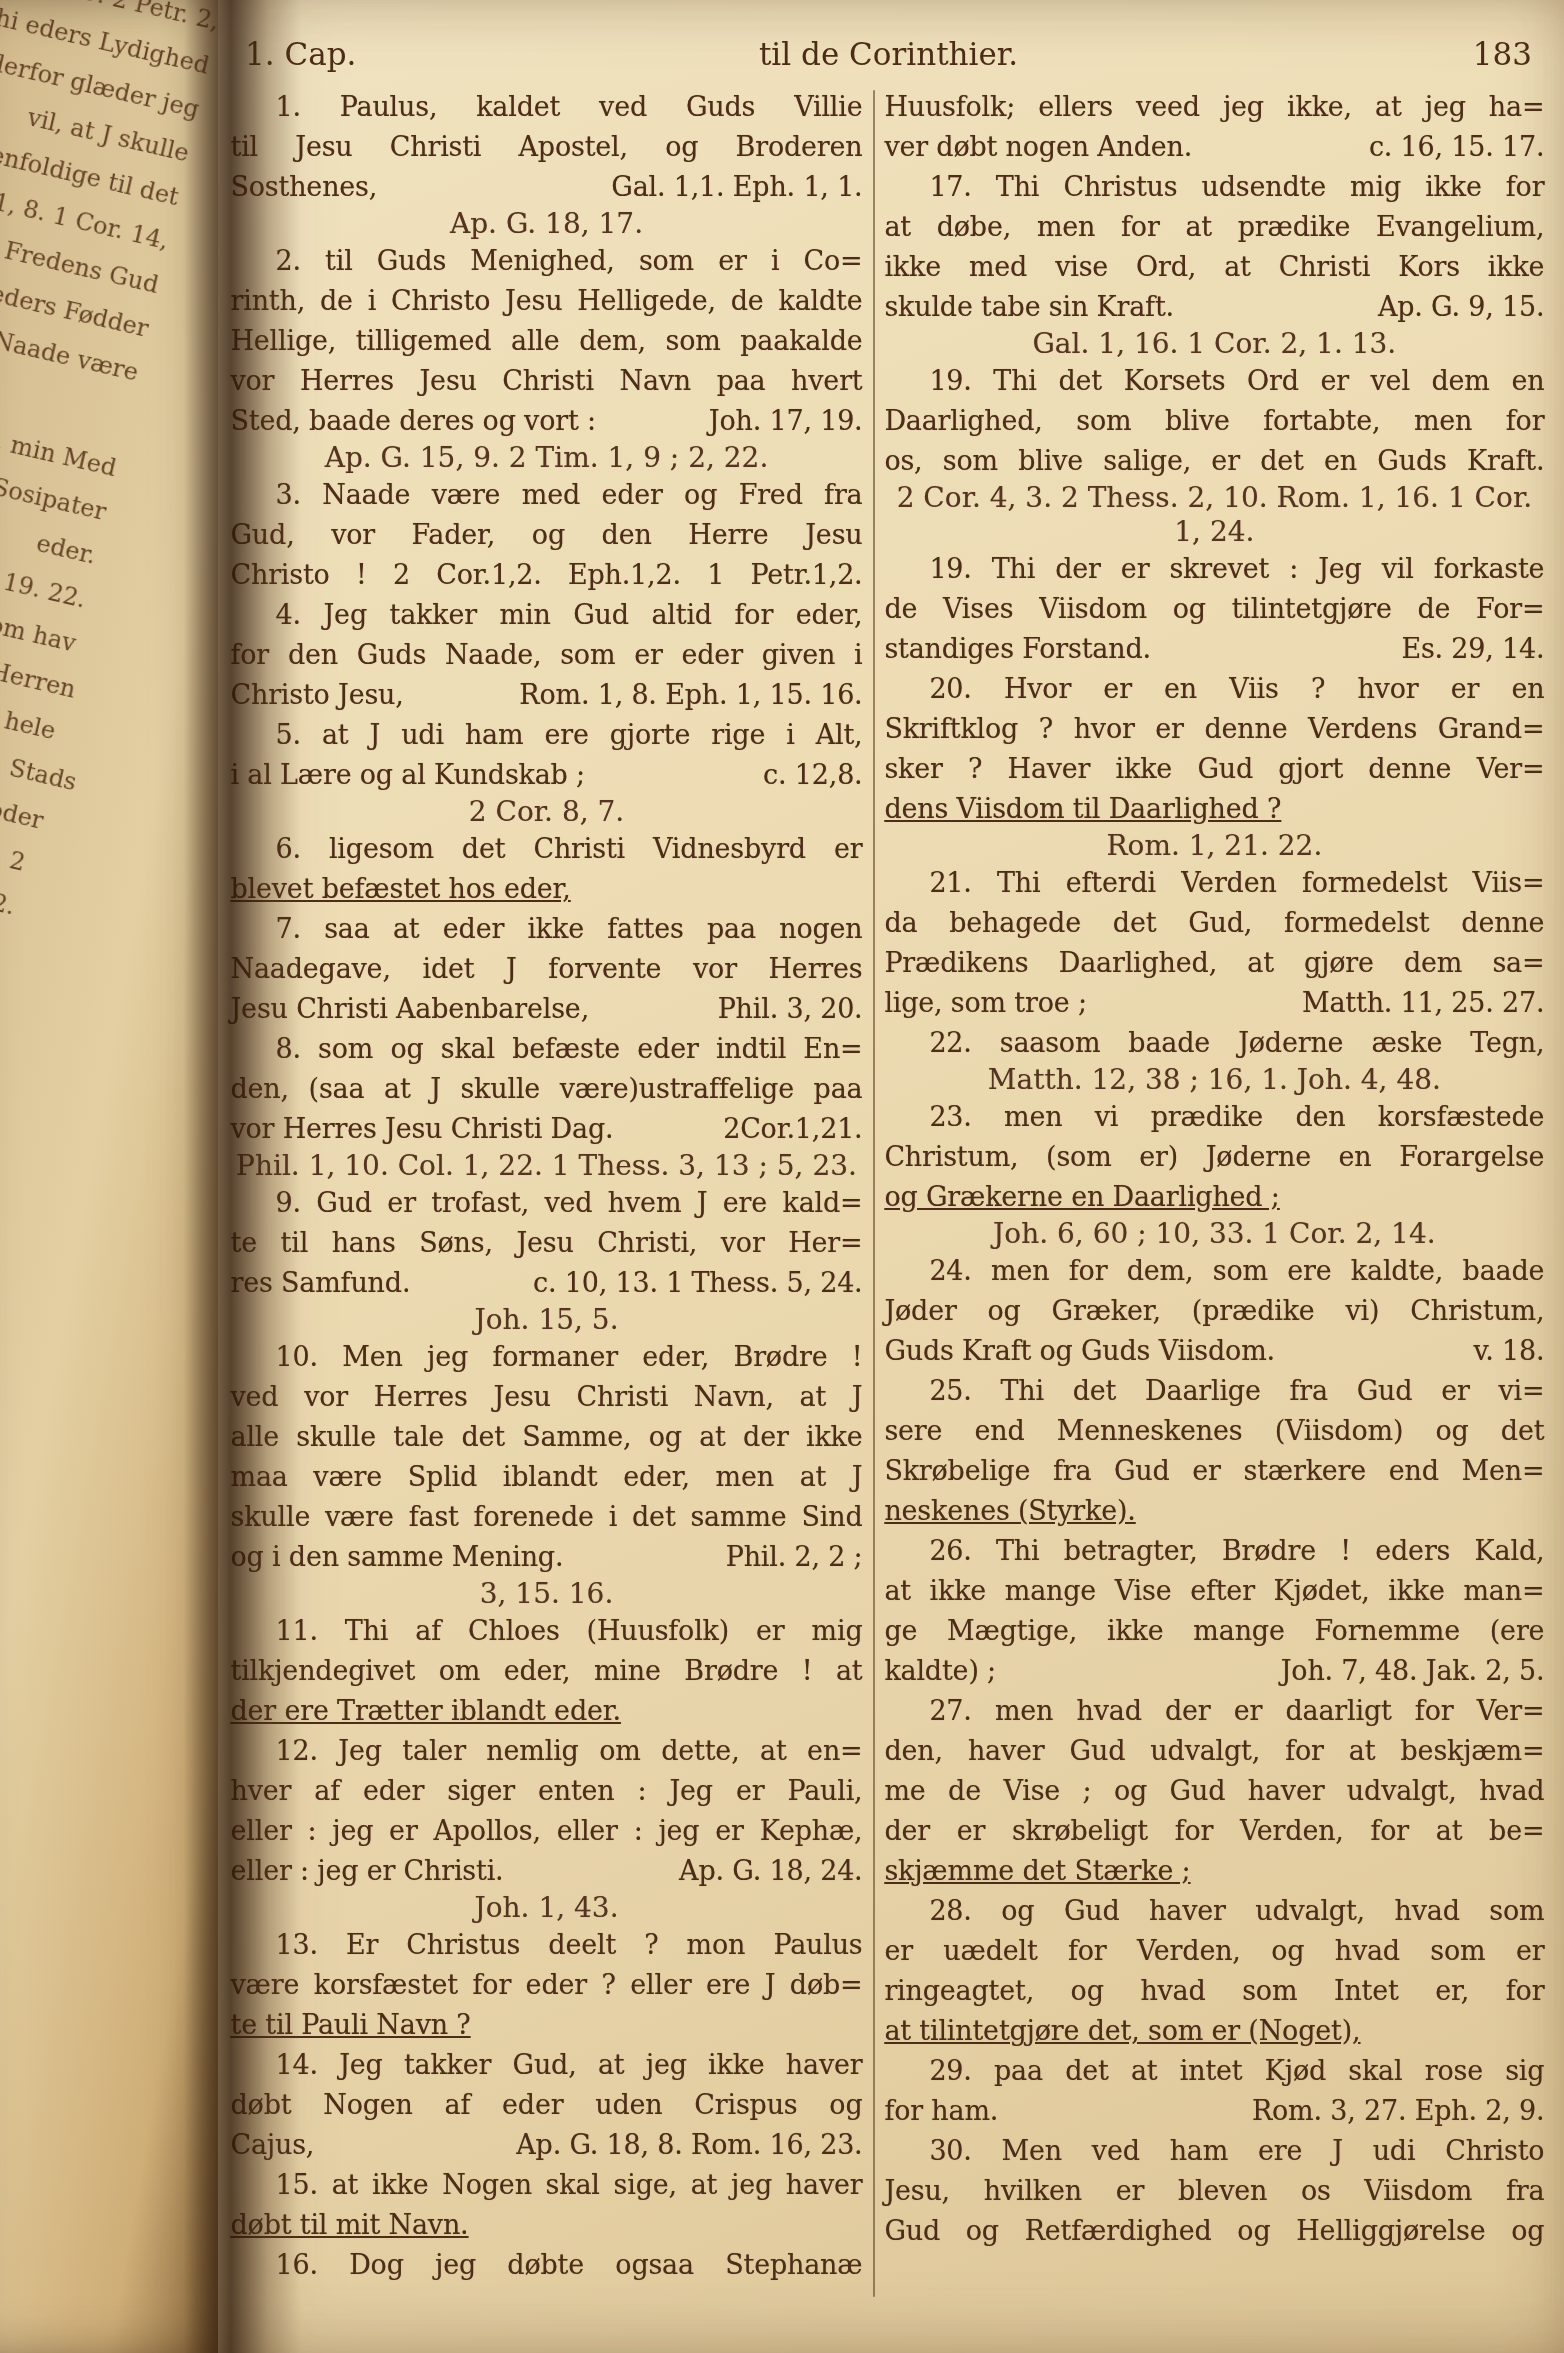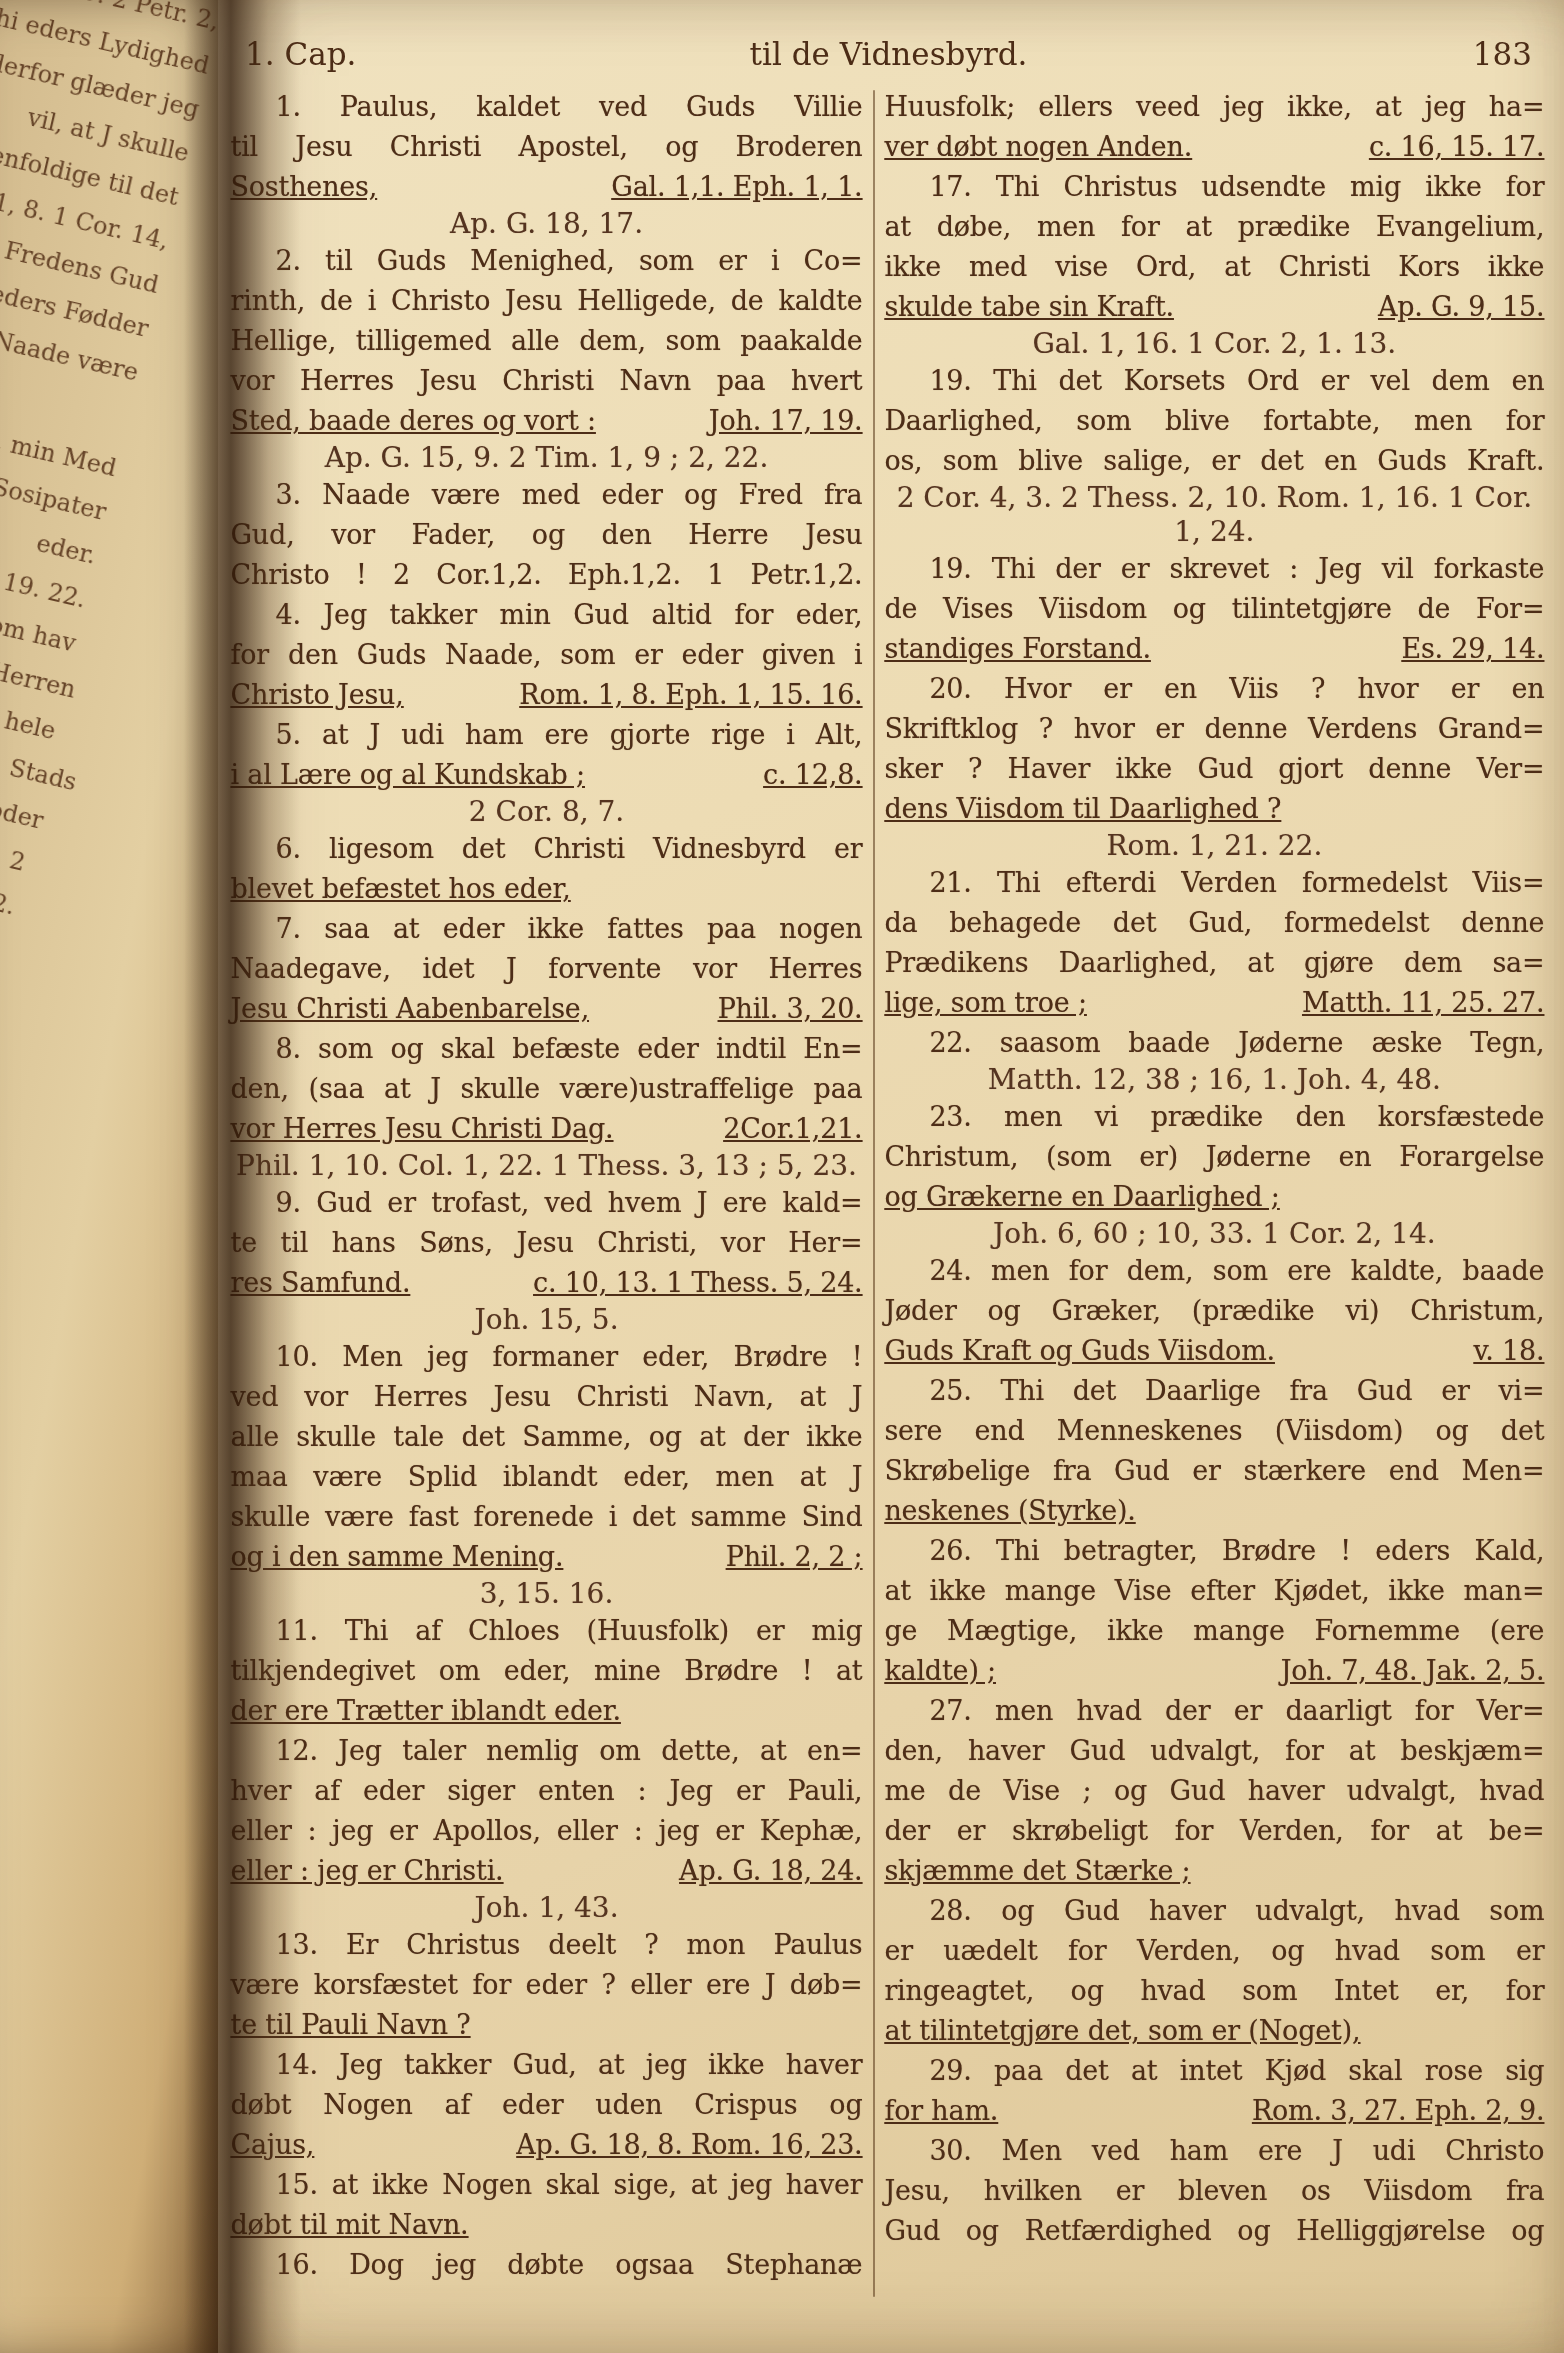--- a/index.html
+++ b/index.html
@@ -55,21 +55,21 @@
     width:2.3px; background:rgba(88,54,24,0.55); margin:3.1px 9.4px 0 10.2px;
     height:2207px; border-radius:1.6px;
   }
   .ln {
     font-size:27px; line-height:40px; letter-spacing:-0.2px;
     text-align:justify; text-align-last:justify;
     text-shadow:0 0 0.8px rgba(77,45,23,0.45);
   }
   .ln.first { text-indent:45px; }
   .ln.end   { text-align-last:left;text-decoration:underline; }
-  .ln.hasref{ display:flex; justify-content:space-between; text-align:center;text-decoration:underline; }
+  .ln.hasref{ display:flex; justify-content:space-between; text-align:center; }
   .ln.hasref .t { white-space:nowrap; }
   .ln.hasref .ref { white-space:nowrap; }
   .refline {
     font-size:28px; line-height:34px; text-align:center;
     color:#553420; text-shadow:0 0 0.8px rgba(85,52,32,0.4);
   }
 </style>
 </head>
 <body>
 
@@ -101,21 +101,21 @@
         <div class="frag">Ap. G. 19, 22.</div>
         <div class="frag gap"></div>
       </div>
   </div>
 
   <div class="gutter"></div>
 
   <div class="page">
     <div class="pagehead">
       <span class="left">1. Cap.</span>
-      <span class="mid">til de Vidnesbyrd.</span>
+      <span class="mid">til de Corinthier.</span>
       <span class="right">183</span>
     </div>
     <div class="cols">
       <div class="col l">
           <div class="verse">
             <div class="ln first">1. Paulus, kaldet ved Guds Villie</div>
             <div class="ln">til Jesu Christi Apostel, og Broderen</div>
             <div class="ln hasref">
               <span class="t">Sosthenes,</span>
               <span class="ref">Gal. 1,1. Eph. 1, 1.</span>

